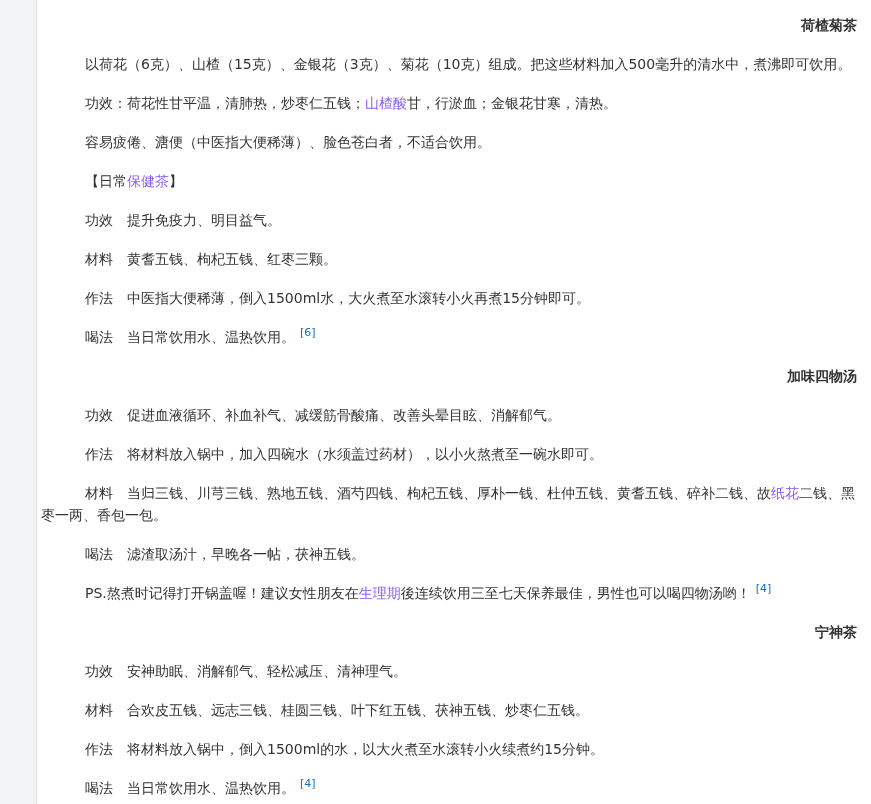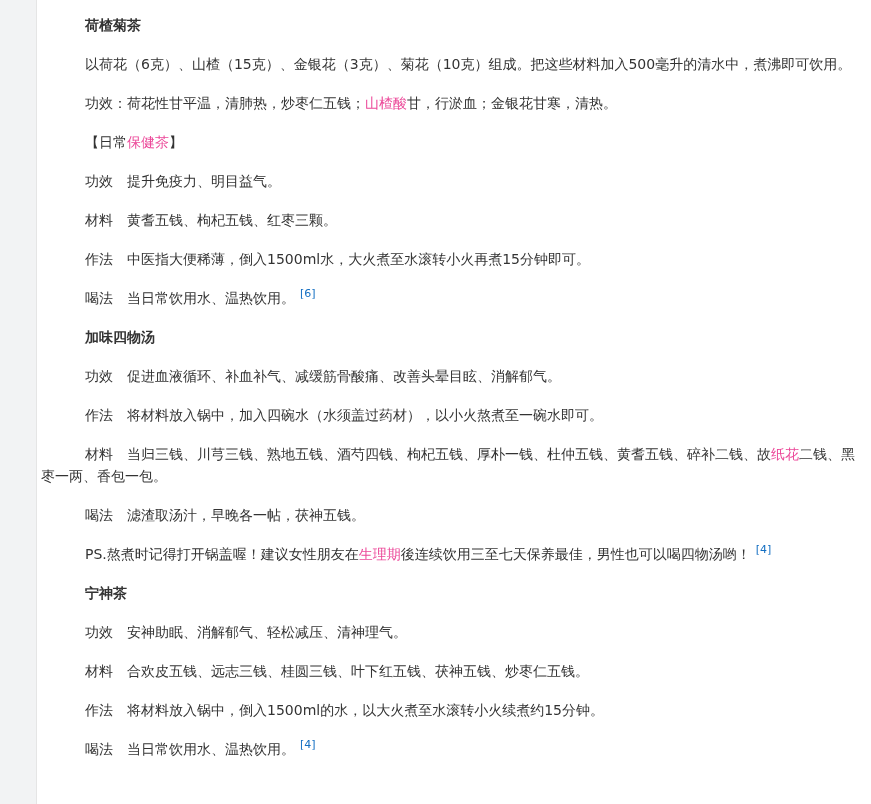--- a/index.html
+++ b/index.html
@@ -31,42 +31,44 @@
     font-size: 14px;
     line-height: 22px;
   }
   .article p {
     margin: 0 0 17px 0;
     text-indent: 44px;
     word-break: break-all;
   }
   .article p.heading {
     font-weight: bold;
+    text-align: right;
   }
   a.inline-link {
-    color: #ec4899;
+    color: #8b5cf6;
     text-decoration: none;
     cursor: pointer;
   }
   sup.citation {
     color: #136ec2;
     font-size: 11px;
     line-height: 1;
     margin-left: 5px;
     cursor: pointer;
   }
 </style>
 </head>
 <body>
 
 <div class="gutter"></div>
 <div class="article" id="article">
     <p class="heading"><span>荷楂菊茶</span></p>
     <p class="para"><span>以荷花（6克）、山楂（15克）、金银花（3克）、菊花（10克）组成。把这些材料加入500毫升的清水中，煮沸即可饮用。</span></p>
     <p class="para"><span>功效：荷花性甘平温，清肺热，炒枣仁五钱；</span><a class="inline-link" href="#">山楂酸</a><span>甘，行淤血；金银花甘寒，清热。</span></p>
+    <p class="para"><span>容易疲倦、溏便（中医指大便稀薄）、脸色苍白者，不适合饮用。</span></p>
     <p class="para"><span>【日常</span><a class="inline-link" href="#">保健茶</a><span>】</span></p>
     <p class="para"><span>功效　提升免疫力、明目益气。</span></p>
     <p class="para"><span>材料　黄耆五钱、枸杞五钱、红枣三颗。</span></p>
     <p class="para"><span>作法　中医指大便稀薄，倒入1500ml水，大火煮至水滚转小火再煮15分钟即可。</span></p>
     <p class="para"><span>喝法　当日常饮用水、温热饮用。</span><sup class="citation">[6]</sup></p>
     <p class="heading"><span>加味四物汤</span></p>
     <p class="para"><span>功效　促进血液循环、补血补气、减缓筋骨酸痛、改善头晕目眩、消解郁气。</span></p>
     <p class="para"><span>作法　将材料放入锅中，加入四碗水（水须盖过药材），以小火熬煮至一碗水即可。</span></p>
     <p class="para"><span>材料　当归三钱、川芎三钱、熟地五钱、酒芍四钱、枸杞五钱、厚朴一钱、杜仲五钱、黄耆五钱、碎补二钱、故</span><a class="inline-link" href="#">纸花</a><span>二钱、黑枣一两、香包一包。</span></p>
     <p class="para"><span>喝法　滤渣取汤汁，早晚各一帖，茯神五钱。</span></p>

